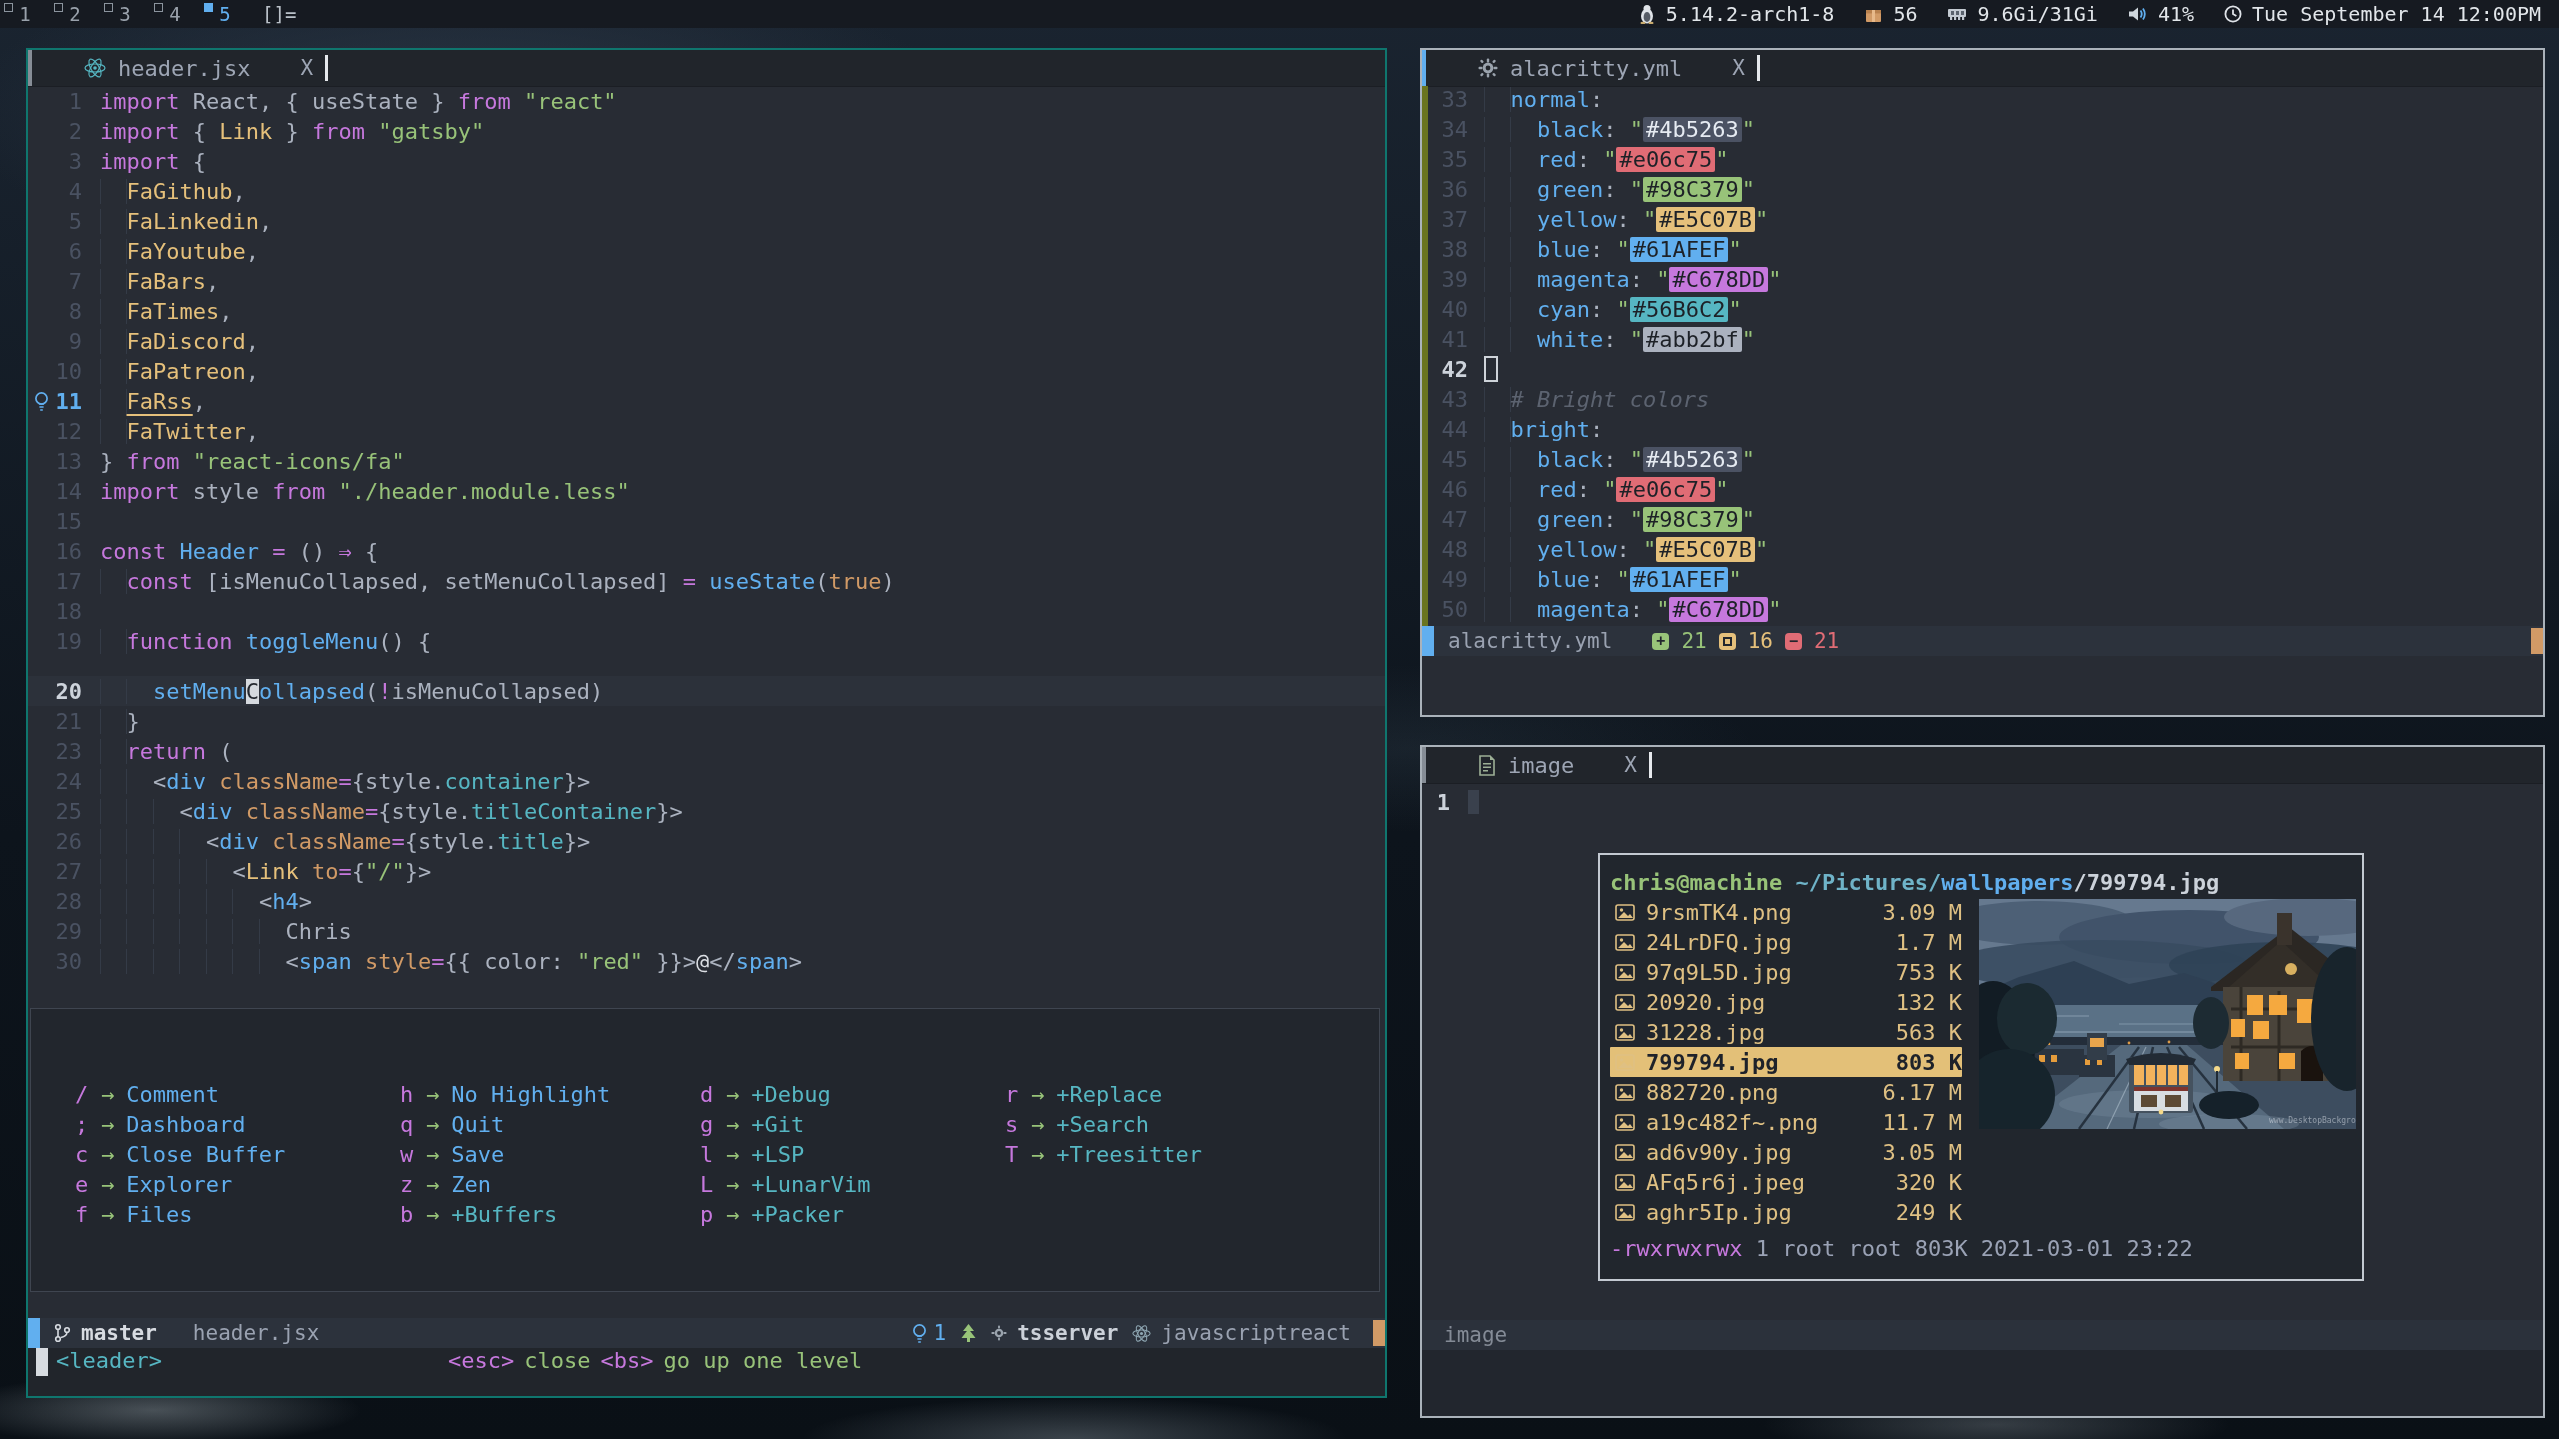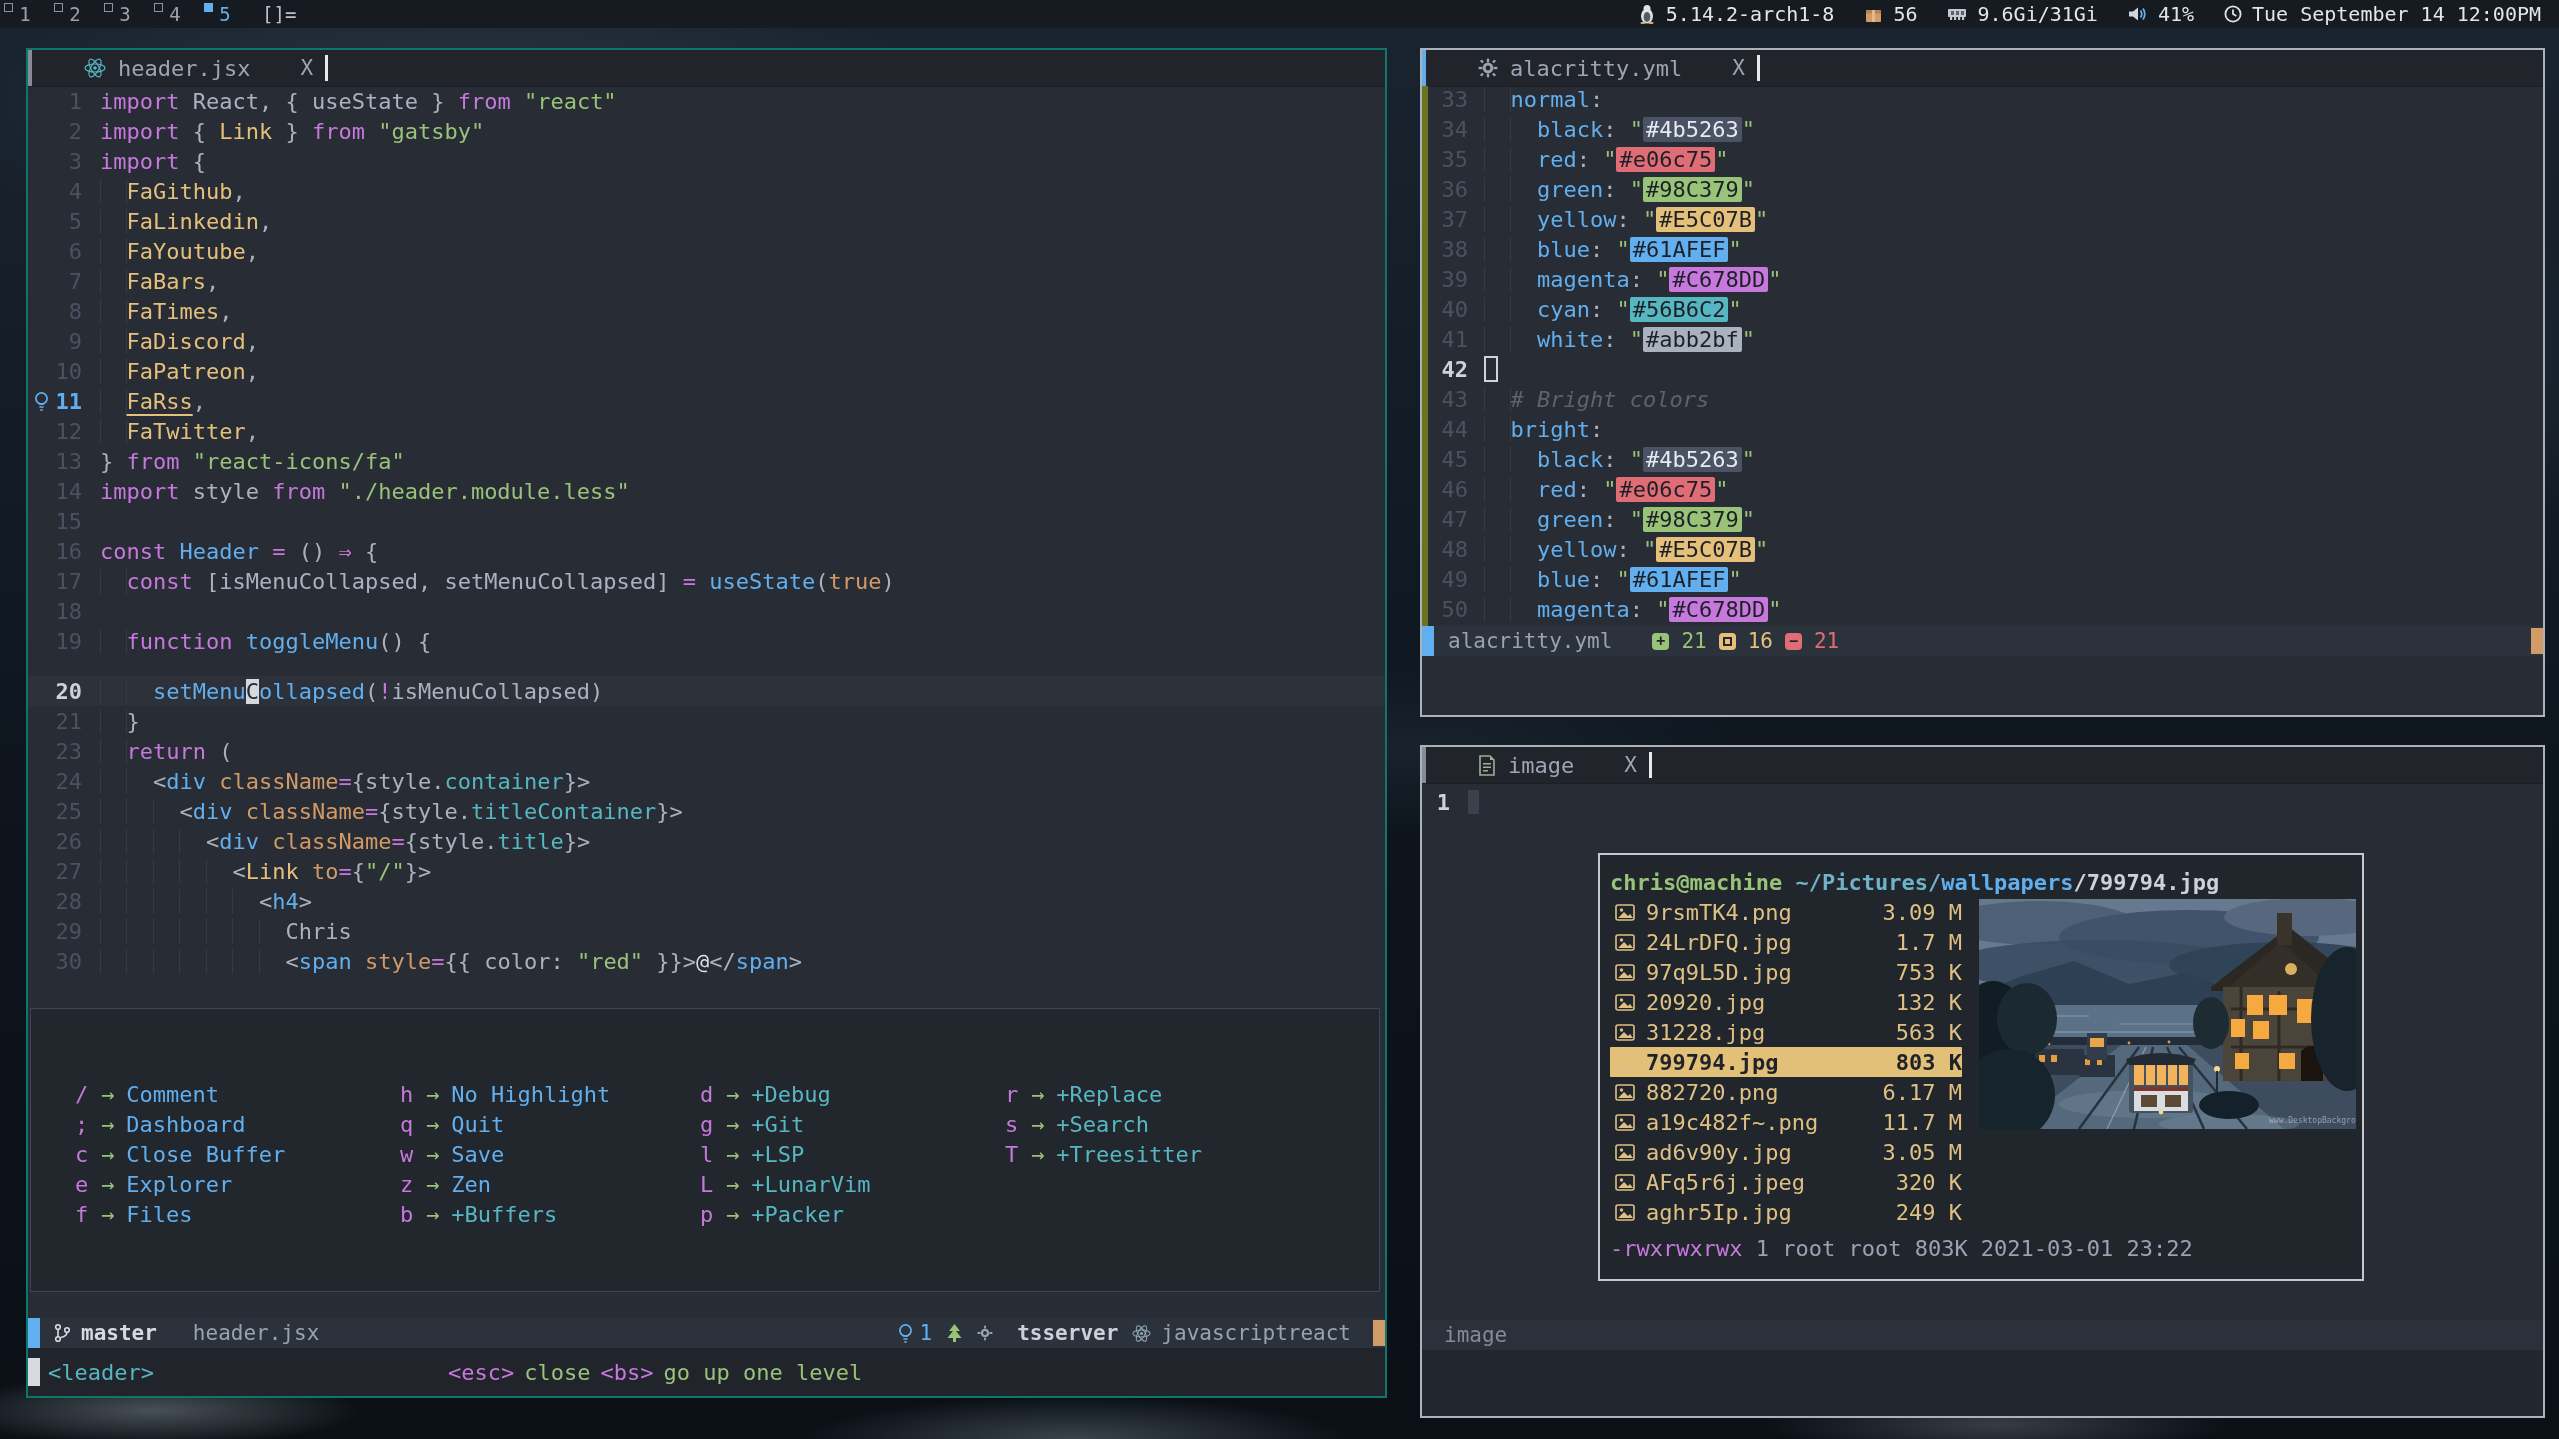--- a/index.html
+++ b/index.html
@@ -64,31 +64,31 @@
   .wklabel.grp{color:#56b6c2;}
   
   .statusline{position:absolute;left:0;right:0;height:30px;background:#2c323c;display:flex;align-items:center;font-size:21px;color:#9aa2b1;}
   .mode-block{width:12px;height:30px;background:#61afef;flex:none;}
   .scroll-block{position:absolute;right:0;top:2px;width:12px;height:26px;background:#d19a66;}
   .sl-left{display:flex;align-items:center;gap:10px;margin-left:14px;}
   .sl-branch{color:#d7dbe1;font-weight:bold;}
   .sl-file{margin-left:26px;color:#9aa2b1;}
   .sl-right{margin-left:auto;display:flex;align-items:center;gap:14px;margin-right:34px;}
   .sl-diag{color:#61afef;display:flex;align-items:center;gap:6px;}
-  .sl-lsp{color:#ccd1d9;font-weight:bold;display:flex;align-items:center;gap:24px;}
+  .sl-lsp{color:#ccd1d9;font-weight:bold;display:flex;align-items:center;gap:10px;}
   .sl-ft{display:flex;align-items:center;gap:10px;}
   .gitstats{display:flex;align-items:center;gap:12px;margin-left:40px;}
   .statbox{width:17px;height:17px;border-radius:4px;display:inline-flex;align-items:center;justify-content:center;font-size:15px;font-weight:bold;color:#22262d;}
   .statbox.add{background:#98c379;}
   .statbox.mod{background:#e5c07b;}
   .statbox.del{background:#e06c75;}
   .statbox .innersq{width:5px;height:5px;border:2px solid #22262d;}
   .statnum.add{color:#98c379;} .statnum.mod{color:#e5c07b;} .statnum.del{color:#e06c75;}
   
-  .cmdline{position:absolute;left:0;right:0;background:#21252b;display:flex;align-items:center;font-size:22px;}
+  .cmdline{position:absolute;left:0;right:0;background:#21252b;display:flex;align-items:flex-start;font-size:22px;padding-left:8px;}
   .cmd-block{width:12px;height:28px;background:#d7dbe0;flex:none;margin-right:8px;}
   .leader{color:#56b6c2;}
   .wk-hint{position:absolute;left:420px;display:flex;gap:10px;white-space:pre;}
   .hintkey{color:#c678dd;} .hintlabel{color:#98c379;}
   
   #fmbox{position:absolute;left:176px;top:106px;width:766px;height:428px;background:#21262d;border:2px solid #c3c9d1;box-sizing:border-box;padding:12px 0 0 10px;font-size:22px;}
   .fmheader{height:30px;display:flex;align-items:center;white-space:pre;font-weight:bold;}
   .fm-host{color:#98c379;} .fm-path-a{color:#6fb3c8;} .fm-path-b{color:#61afef;} .fm-path-c{color:#ccd2da;}
   .fmrow{height:30px;display:flex;align-items:center;width:352px;color:#dfc083;white-space:pre;}
   .fmrow .fmicon{width:30px;display:inline-flex;justify-content:center;margin-right:6px;flex:none;}

